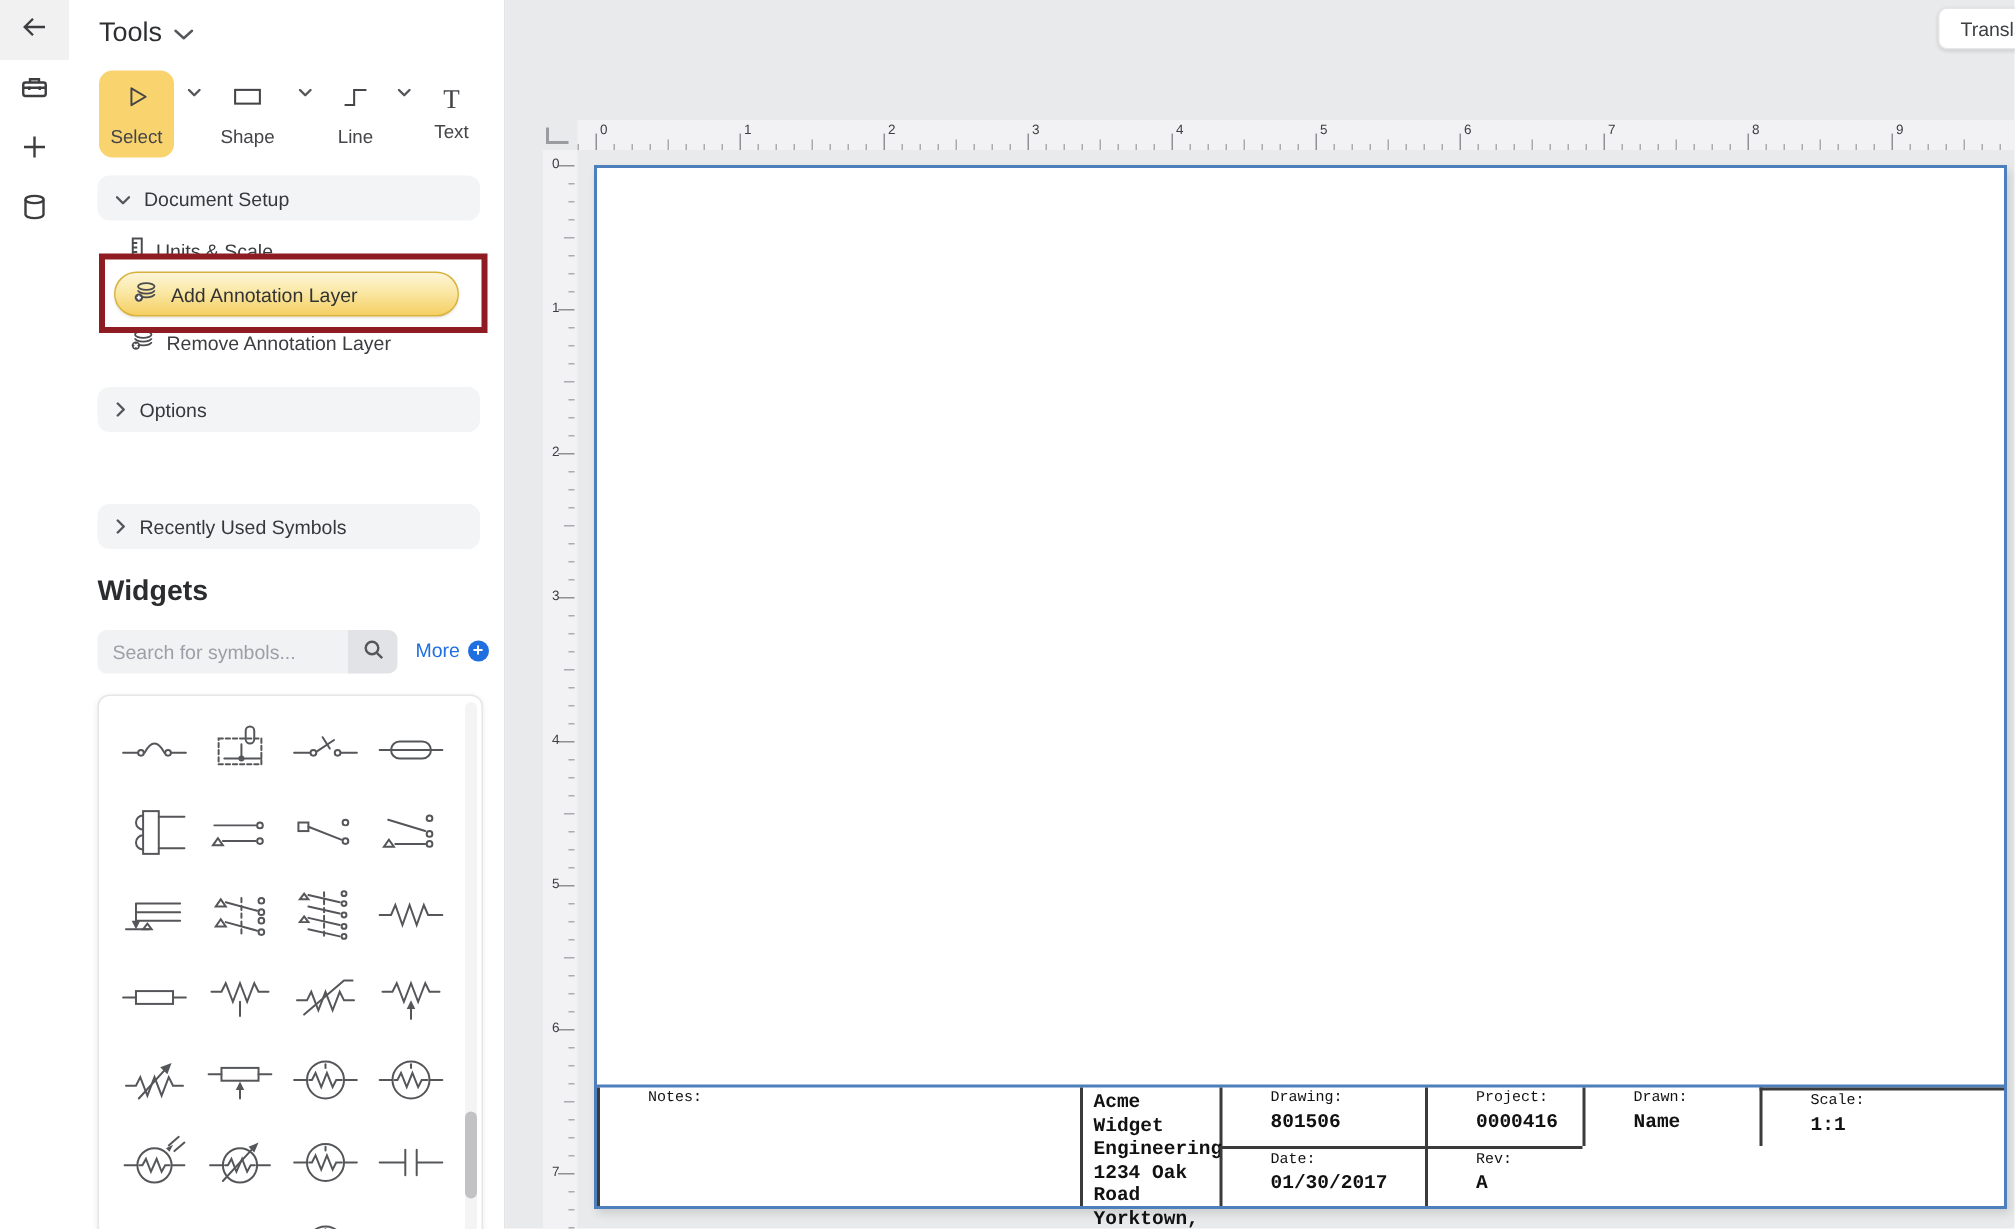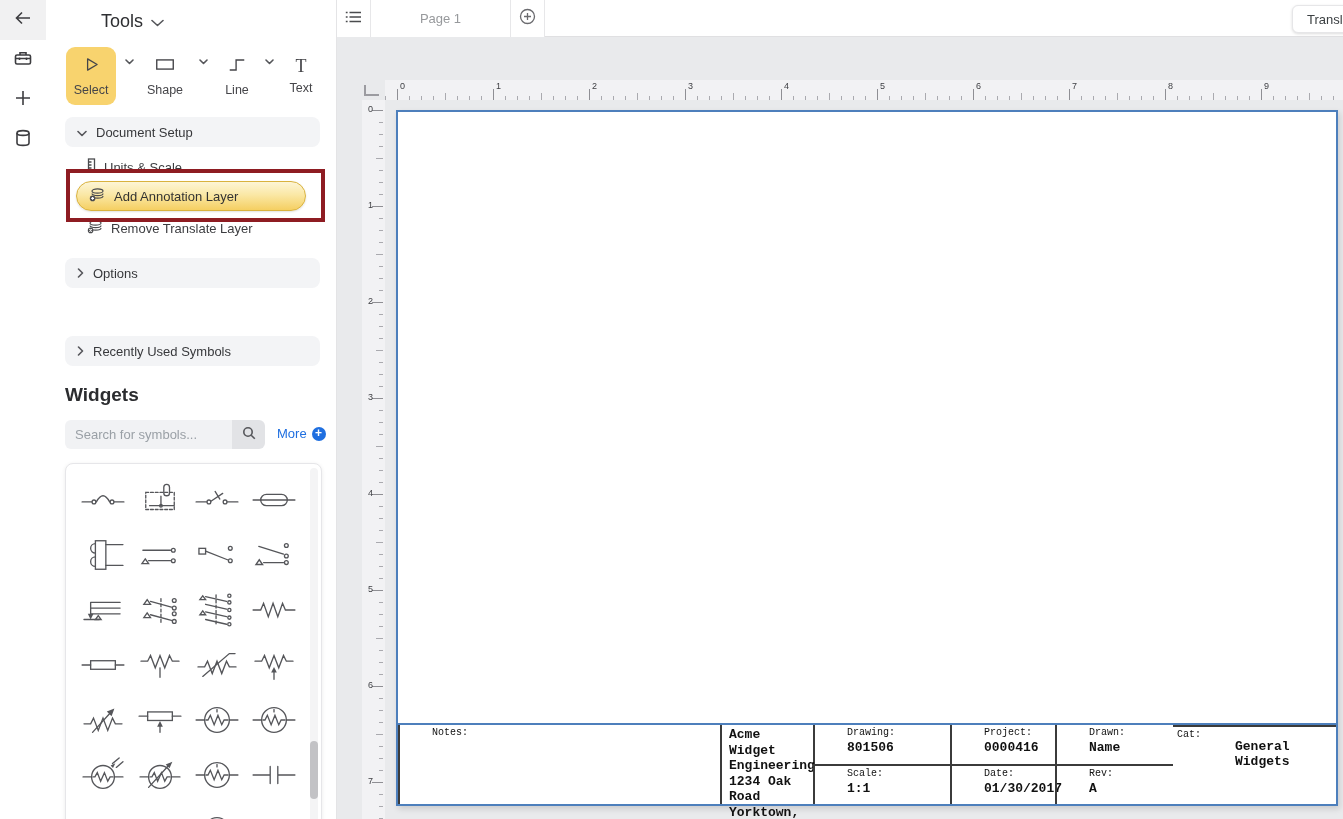--- a/index.html
+++ b/index.html
@@ -5,21 +5,21 @@
   html,body{margin:0;padding:0;width:1343px;height:819px;overflow:hidden;
     font-family:"Liberation Sans","DejaVu Sans",sans-serif;background:#fff;}
   *{box-sizing:border-box;}
   
   #rail{position:absolute;left:0;top:0;width:46px;height:819px;background:#fff;z-index:5;}
   .rail-btn{width:46px;height:40px;display:flex;align-items:center;justify-content:center;cursor:pointer;}
   .rail-btn.active{background:#f1f1f2;}
   .rail-btn svg{stroke:#3d3d40;fill:none;stroke-width:1.6;}
   
   #toolsPanel{position:absolute;left:46px;top:0;width:291px;height:819px;background:#fff;border-right:1px solid #e4e4e6;}
-  #toolsHeader{position:absolute;left:20px;top:11px;font-size:18px;color:#2e2f32;display:flex;align-items:center;gap:8px;margin-left:35px;}
+  #toolsHeader{position:absolute;left:20px;top:11px;font-size:18px;color:#2e2f32;display:flex;align-items:center;gap:8px;}
   .chev{stroke:#55565a;fill:none;stroke-width:1.6;stroke-linecap:round;stroke-linejoin:round;}
   .tool{position:absolute;top:47px;width:50px;height:58px;border-radius:9px;display:flex;flex-direction:column;
     align-items:center;justify-content:center;gap:5px;cursor:pointer;}
   .tool svg{stroke:#454549;fill:none;stroke-width:1.5;}
   .tool .tlabel{font-size:12.5px;color:#454549;}
   .tool.selected{background:#f8d36e;}
   .tool-chev{position:absolute;top:55px;width:14px;height:14px;cursor:pointer;display:flex;align-items:center;justify-content:center;}
   .secbar{position:absolute;left:19px;width:255px;height:30px;background:#f3f4f6;border-radius:8px;
     display:flex;align-items:center;gap:9px;padding:0 12px;font-size:13px;color:#37383b;cursor:pointer;}
   .rowitem{position:absolute;display:flex;align-items:center;gap:8px;font-size:13px;color:#3c3d40;cursor:pointer;}
@@ -205,21 +205,21 @@
 
   <div class="rowitem" style="left:41px;top:219px">
     <span>
       <svg width="16" height="15" viewBox="0 0 16 15" style="stroke:#4a4b4e;fill:none;stroke-width:1.2">
         <ellipse cx="8.5" cy="4" rx="5.5" ry="2.2"></ellipse>
           <path d="M3 6.5 a5.5 2.2 0 0 0 11 0 M3 9 a5.5 2.2 0 0 0 11 0"></path>
         <circle cx="3.6" cy="11.4" r="2.8" fill="#4a4b4e" stroke="none"></circle>
           <path d="M2.4 10.2 l2.4 2.4 M4.8 10.2 l-2.4 2.4" style="stroke:#fff;stroke-width:1.1"></path>
       </svg>
     </span>
-    <span>Remove Translate Layer</span>
+    <span>Remove Annotation Layer</span>
   </div>
 
   <div class="secbar" style="top:258px">
     <span>
       <svg class="chev" width="7" height="10" viewBox="0 0 7 10">
           <polyline points="1.5,1 5.5,5 1.5,9"></polyline>
         </svg>
     </span>
     <span>Options</span>
   </div>
@@ -468,40 +468,20 @@
           </svg>
         </div>
       </div>
     <div id="symScrollTrack">
       <div id="symScrollThumb"></div>
     </div>
   </div>
 </section>
 
 <main id="canvasArea">
-  <div id="topbar">
-    <div class="tabcell" id="listBtn">
-      <span>
-        <svg width="17" height="14" viewBox="0 0 17 14" style="stroke:#4a4b4e;stroke-width:1.6">
-          <path d="M0.8 2.5 h1.8 M4.5 2.5 h11.5 M0.8 7 h1.8 M4.5 7 h11.5 M0.8 11.5 h1.8 M4.5 11.5 h11.5"></path>
-        </svg>
-      </span>
-    </div>
-    <div class="tabcell" id="pageTab">
-      <span>Page 1</span>
-    </div>
-    <div class="tabcell" id="addPageBtn">
-      <span>
-        <svg width="17" height="17" viewBox="0 0 17 17" style="stroke:#6a6a6e;fill:none;stroke-width:1.3">
-          <circle cx="8.5" cy="8.5" r="7"></circle>
-            <path d="M8.5 5 v7 M5 8.5 h7"></path>
-        </svg>
-      </span>
-    </div>
-  </div>
   <button id="translateBtn">Translate</button>
 
   <div id="cornerMark"></div>
   <div id="hruler">
       <div class="ht min" style="left: 0px;"></div>
       <div class="ht maj" style="left: 12px;"></div>
       <div class="ht min" style="left: 24px;"></div>
       <div class="ht min" style="left: 36px;"></div>
       <div class="ht min" style="left: 48px;"></div>
       <div class="ht med" style="left: 60px;"></div>
@@ -677,24 +657,20 @@
       </div>
       <div class="tcell bl" style="grid-row:1/3">
         <span class="tlab">Notes:</span>
       </div>
       <div class="tcell bl" id="companyCell" style="grid-row:1/3">
         <span class="cline">Acme Widget</span>
         <span class="cline">Engineering</span>
         <span class="cline">1234 Oak Road</span>
         <span class="cline">Yorktown, NY 10598</span>
       </div>
-      <div class="tcell bt">
-        <span class="tlab">Cat:</span>
-        <span class="bigval" style="top:12px">General Widgets</span>
-      </div>
       <div class="tcell bl bt">
         <span class="tlab">Scale:</span>
         <span class="tval">1:1</span>
       </div>
       <div class="tcell bl bt">
         <span class="tlab">Date:</span>
         <span class="tval">01/30/2017</span>
       </div>
       <div class="tcell bl bt">
         <span class="tlab">Rev:</span>

